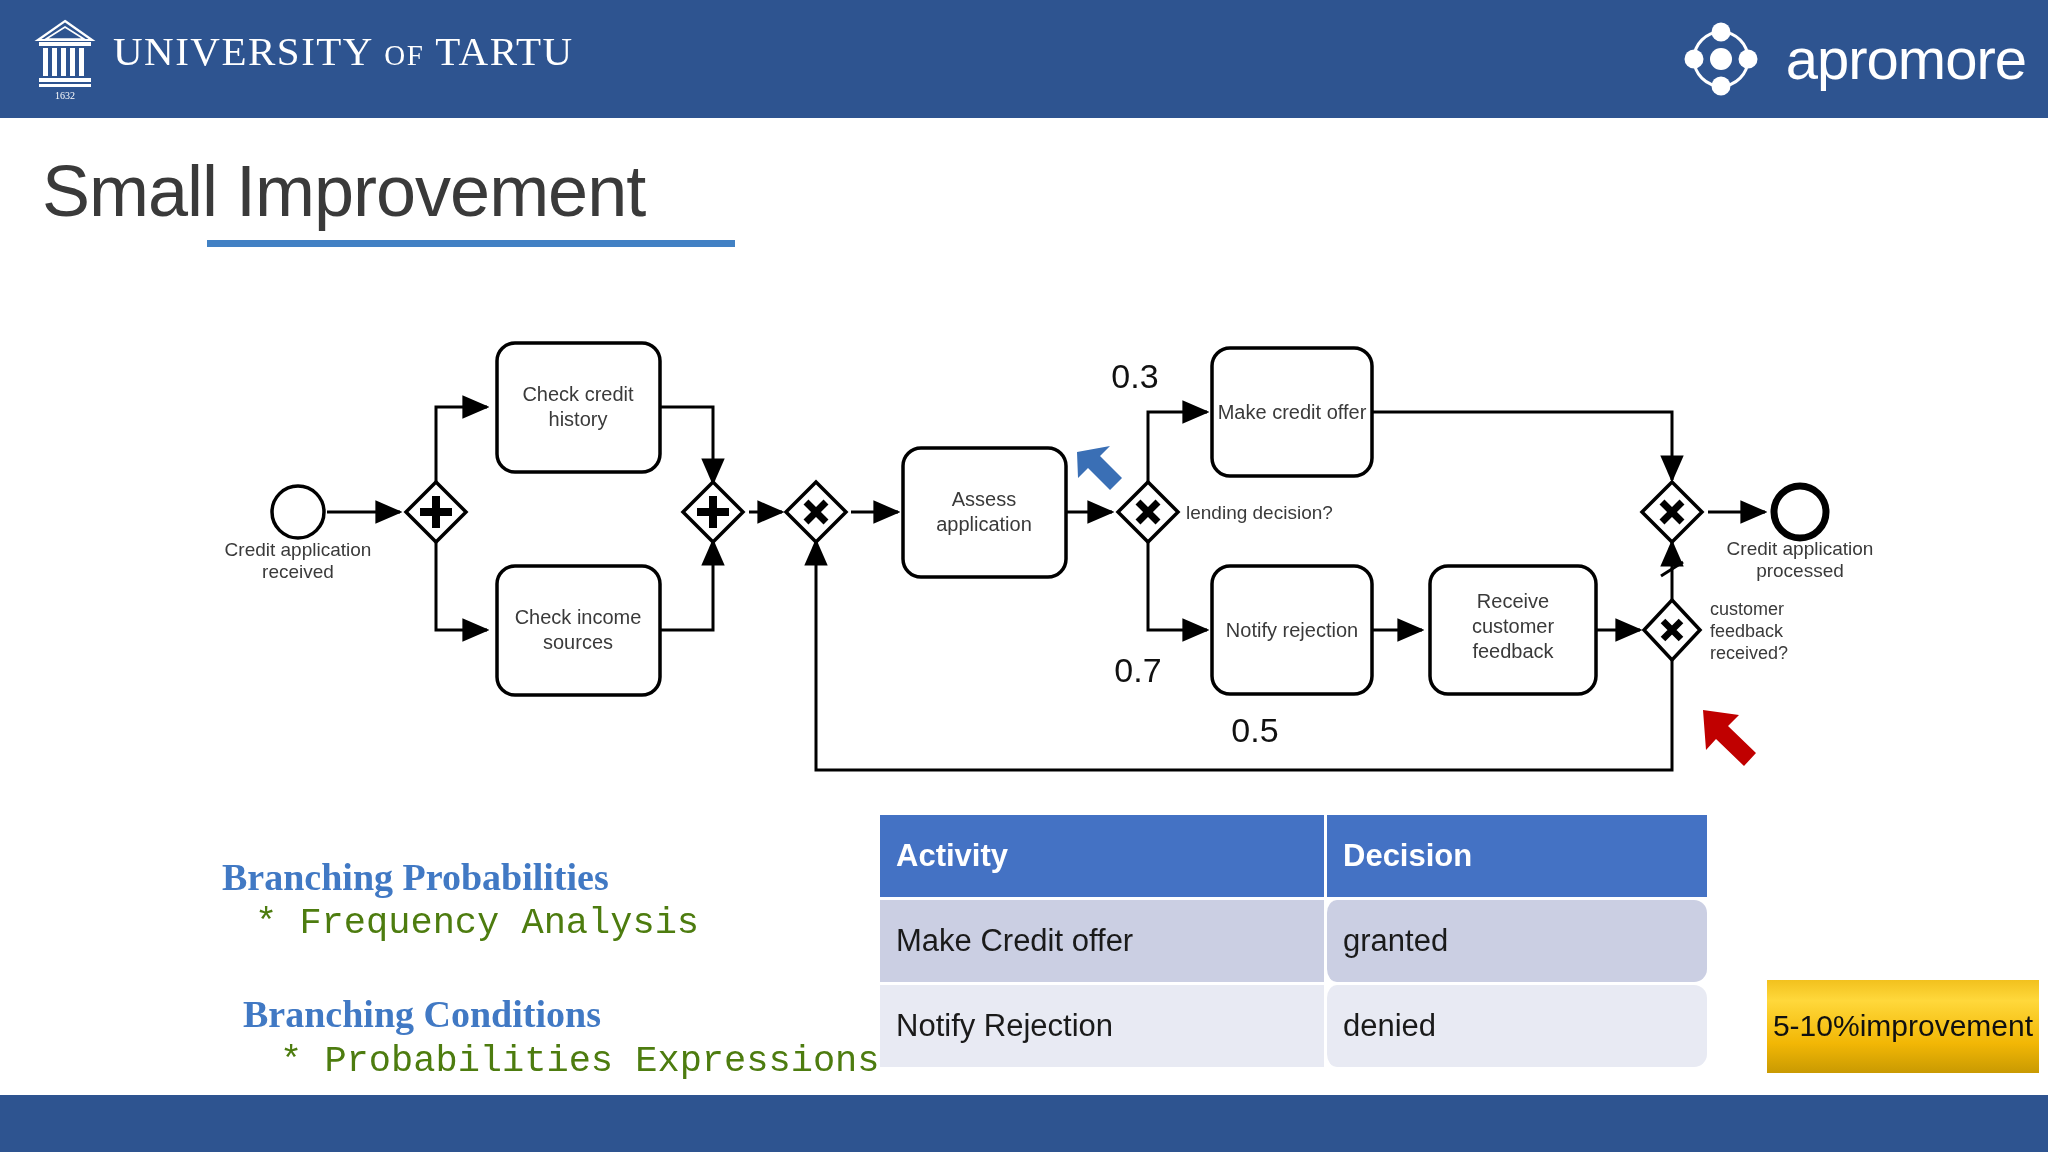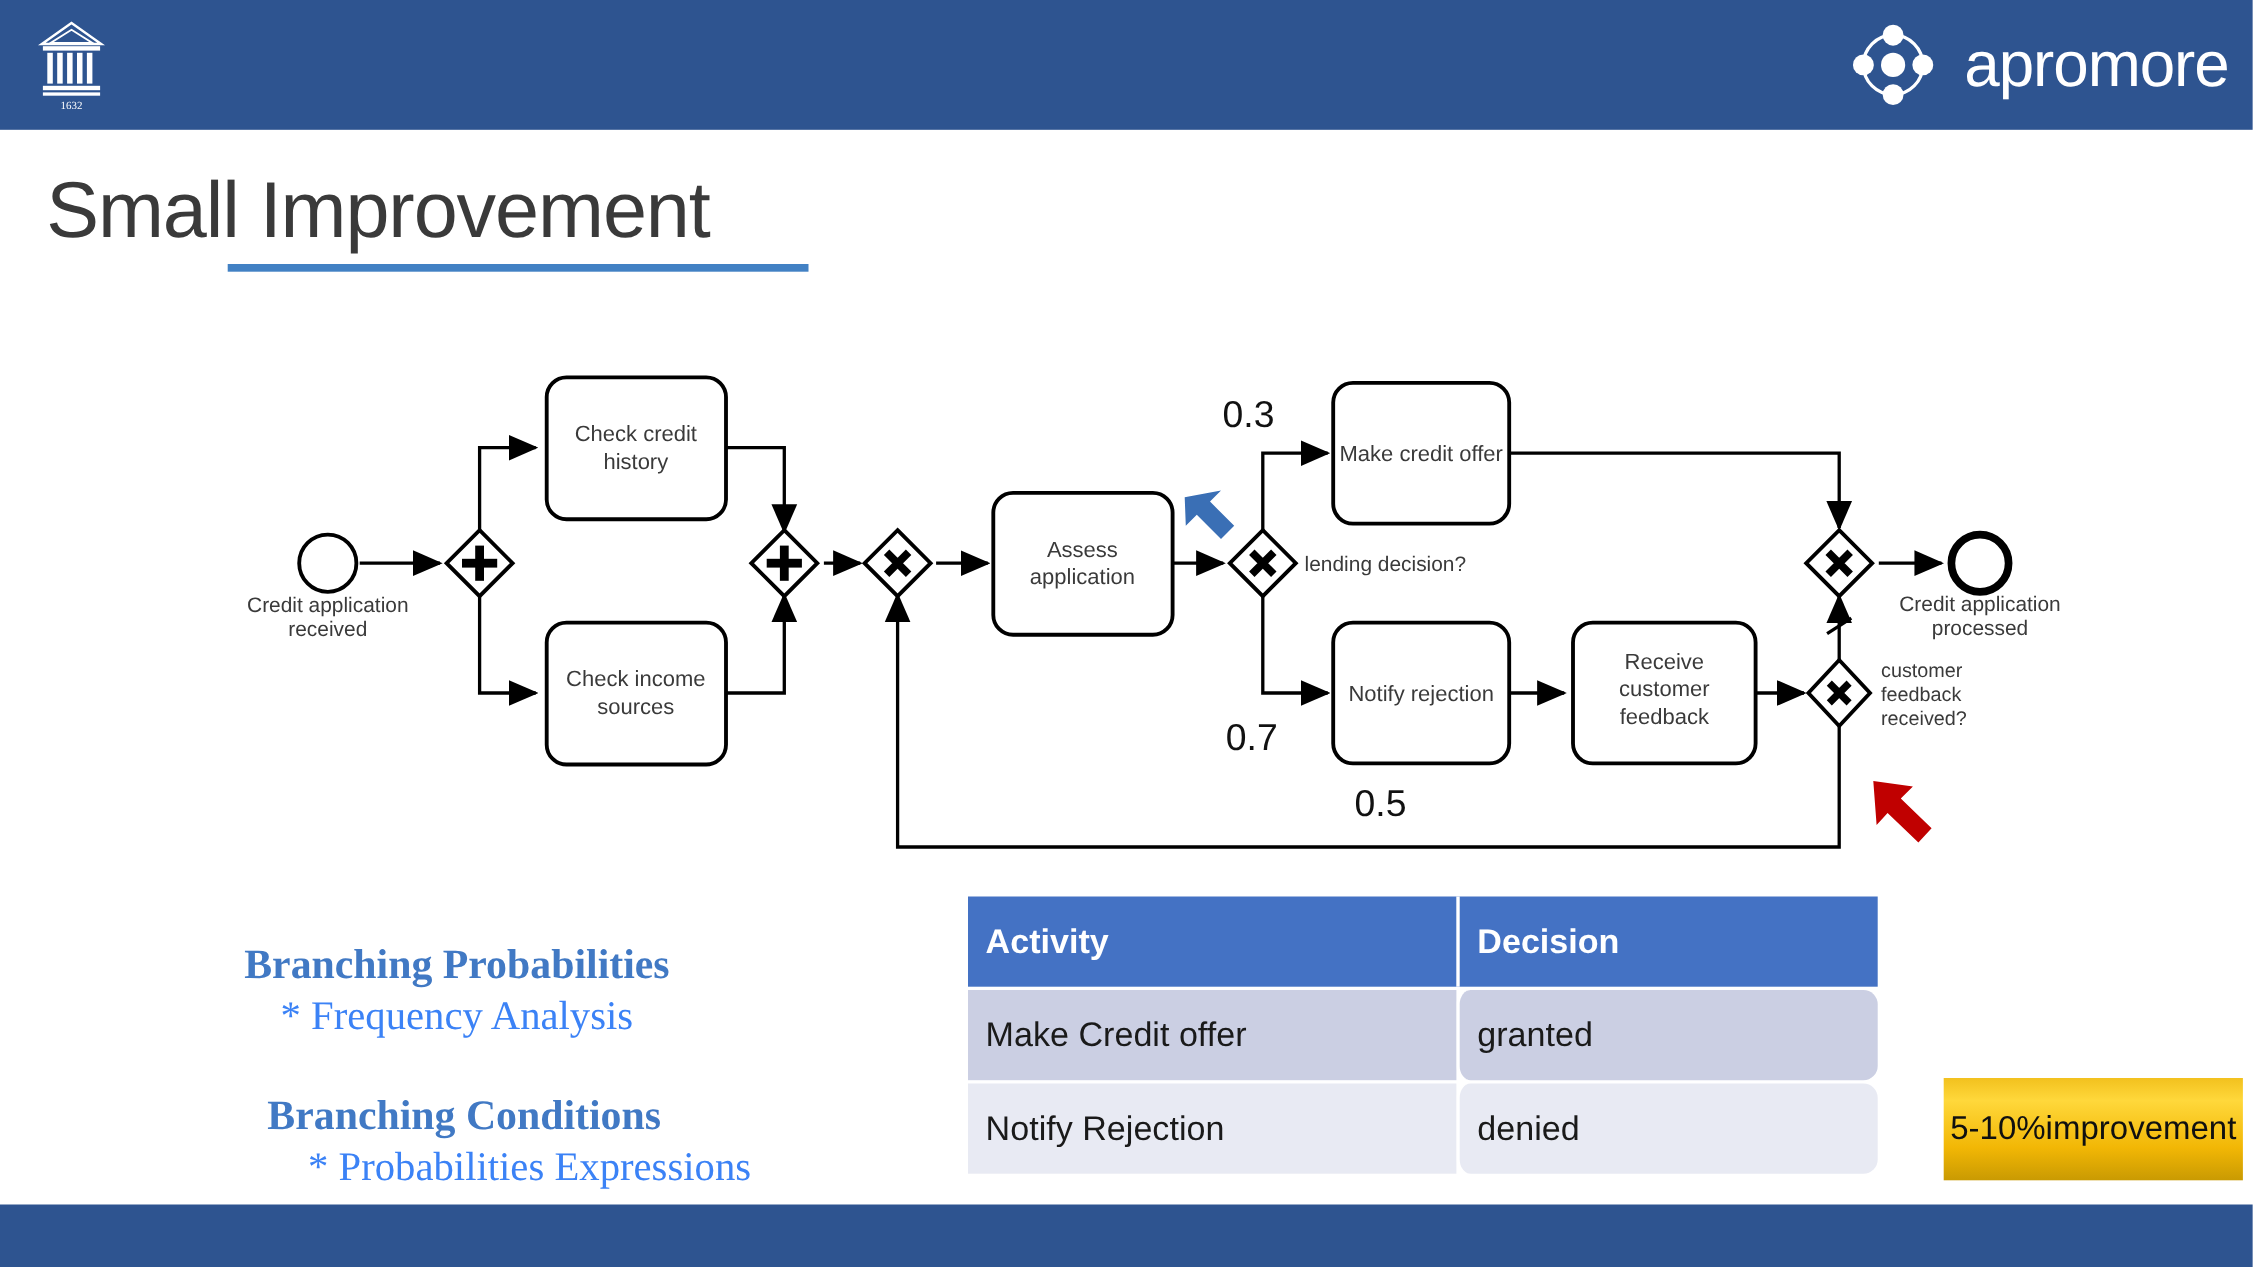--- a/index.html
+++ b/index.html
@@ -72,22 +72,22 @@
   
   .notes { position: absolute; left: 0px; top: 845px; width: 880px; }
   .note-head {
     color: #4179C4;
     font-family: Liberation Serif, serif;
     font-weight: bold;
     font-size: 38px;
     white-space: nowrap;
   }
   .note-sub {
-    color: #3b82f6;
-    font-family: Liberation Serif, serif;
+    color: #4d7c0f;
+    font-family: Liberation Mono, monospace;
     font-size: 37px;
     white-space: nowrap;
   }
   .nh1 { position: absolute; left: 222px; top: 10px; }
   .ns1 { position: absolute; left: 255px; top: 57px; }
   .nh2 { position: absolute; left: 243px; top: 147px; }
   .ns2 { position: absolute; left: 280px; top: 195px; }
 
   
   .tbl {
@@ -140,20 +140,25 @@
       <rect x="9" y="30" width="5" height="28" fill="#fff"></rect>
       <rect x="18" y="30" width="5" height="28" fill="#fff"></rect>
       <rect x="27" y="30" width="5" height="28" fill="#fff"></rect>
       <rect x="36" y="30" width="5" height="28" fill="#fff"></rect>
       <rect x="45" y="30" width="5" height="28" fill="#fff"></rect>
       <rect x="5" y="60" width="52" height="4" fill="#fff"></rect>
       <rect x="5" y="66" width="52" height="3" fill="#fff"></rect>
       <text x="31" y="81" fill="#fff" font-size="10" font-family="Liberation Serif, serif" text-anchor="middle">1632</text>
     </svg>
 
+    <div class="ut-logo-text">
+      <span>UNIVERSITY</span>
+      <span class="small">OF</span>
+      <span>TARTU</span>
+    </div>
 
     <div class="apromore-wrap">
       <svg width="86" height="86" viewBox="0 0 86 86">
         <circle cx="43" cy="43" r="27" fill="none" stroke="#fff" stroke-width="3"></circle>
         <circle cx="43" cy="43" r="11" fill="#fff"></circle>
         <circle cx="43" cy="16" r="9.5" fill="#fff"></circle>
         <circle cx="43" cy="70" r="9.5" fill="#fff"></circle>
         <circle cx="16" cy="43" r="9.5" fill="#fff"></circle>
         <circle cx="70" cy="43" r="9.5" fill="#fff"></circle>
       </svg>

